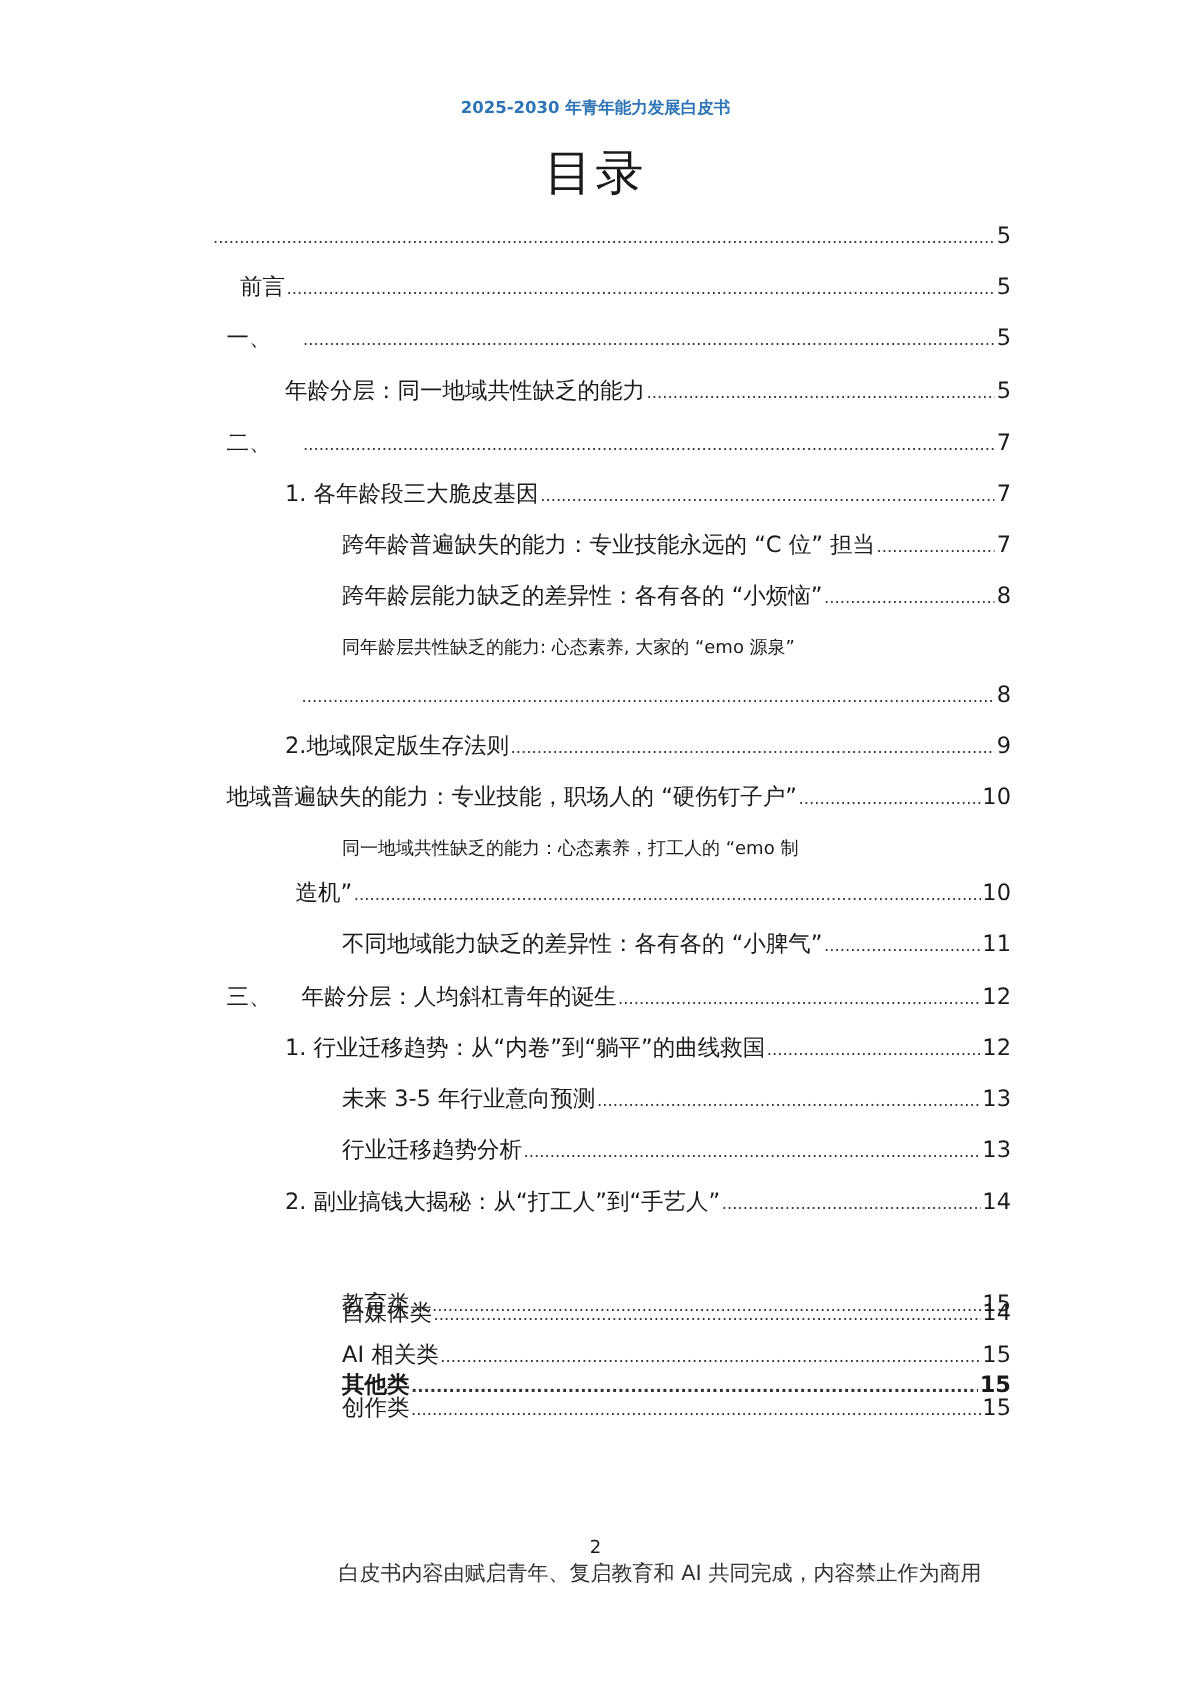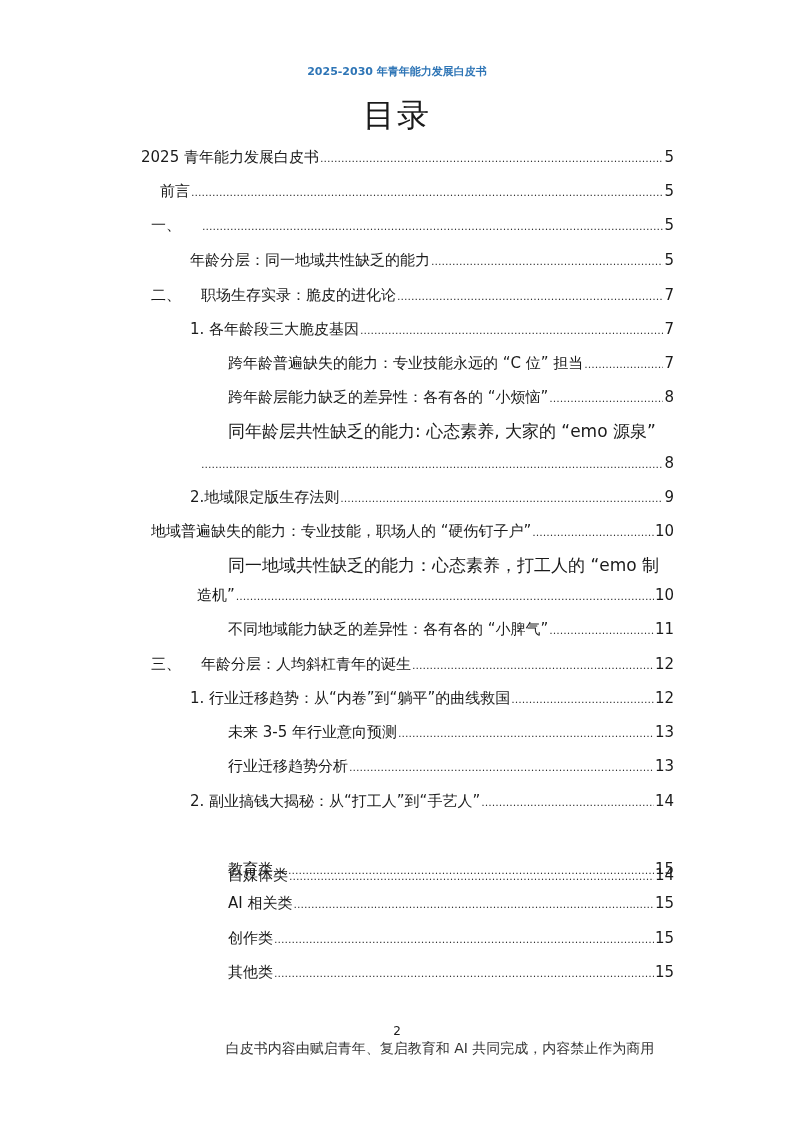--- a/index.html
+++ b/index.html
@@ -9,54 +9,52 @@
             font-size: 11px; font-weight: bold; color: #2e75b6; }
   .title { position: absolute; top: 94px; left: 0; width: 794px; text-align: center;
            font-size: 32px; font-family: "DejaVu Serif", serif; color: #1a1a1a; letter-spacing: 2px; }
   .toc { position: absolute; left: 0; top: 0; width: 794px; }
   .row { position: absolute; display: flex; align-items: baseline; font-size: 15px; height: 22px; line-height: 22px; }
   .row .label { white-space: nowrap; }
   .row .num { white-space: nowrap; margin-right: 6px; }
   .row .dots { flex: 1; overflow: hidden; white-space: nowrap; color: #333; letter-spacing: 0px; margin: 0 1px; }
   .row .dots::after { content: "............................................................................................................................................................................................................................................................"; font-size: 11px; }
   .row .page { white-space: nowrap; }
-  .plain { position: absolute; font-size: 17px; line-height: 22px; white-space: nowrap; }
+  .plain { position: absolute; font-size: 12px; line-height: 22px; white-space: nowrap; }
   .footer-page { position: absolute; top: 1024px; left: 0; width: 794px; text-align: center; font-size: 12px; }
   .footer-note { position: absolute; top: 1040px; left: 0; width: 794px; text-align: center; font-size: 14px; color: #333; margin-left: 43px; }
 </style>
 </head>
 <body>
 
 <div class="header">2025-2030 年青年能力发展白皮书</div>
 <div class="title">目录</div>
 
 <div class="toc">
   <div class="row" style="top:146px; left:141px; width:533px;">
-    <span class="label">2025 青年能力发展白皮书</span>
     <span class="dots"></span>
     <span class="page">5</span>
   </div>
   <div class="row" style="top:180px; left:160px; width:514px;">
     <span class="label">前言</span>
     <span class="dots"></span>
     <span class="page">5</span>
   </div>
   <div class="row" style="top:214px; left:151px; width:523px;">
     <span class="num" style="width:44px;">一、</span>
     <span class="dots"></span>
     <span class="page">5</span>
   </div>
   <div class="row" style="top:249px; left:190px; width:484px;">
     <span class="label">年龄分层：同一地域共性缺乏的能力</span>
     <span class="dots"></span>
     <span class="page">5</span>
   </div>
   <div class="row" style="top:284px; left:151px; width:523px;">
     <span class="num" style="width:44px;">二、</span>
-    <span class="label">职场生存实录：脆皮的进化论</span>
     <span class="dots"></span>
     <span class="page">7</span>
   </div>
   <div class="row" style="top:318px; left:190px; width:484px;">
     <span class="label">1. 各年龄段三大脆皮基因</span>
     <span class="dots"></span>
     <span class="page">7</span>
   </div>
   <div class="row" style="top:352px; left:228px; width:446px;">
     <span class="label">跨年龄普遍缺失的能力：专业技能永远的 “C 位” 担当</span>
@@ -133,21 +131,21 @@
   <div class="row" style="top:892px; left:228px; width:446px;">
     <span class="label">AI 相关类</span>
     <span class="dots"></span>
     <span class="page">15</span>
   </div>
   <div class="row" style="top:927px; left:228px; width:446px;">
     <span class="label">创作类</span>
     <span class="dots"></span>
     <span class="page">15</span>
   </div>
-  <div class="row" style="top:961px; left:228px; width:446px;">
+  <div class="row" style="top:912px; left:228px; width:446px;font-weight:bold;">
     <span class="label">其他类</span>
     <span class="dots"></span>
     <span class="page">15</span>
   </div>
 </div>
 
 <div class="footer-page">2</div>
 <div class="footer-note">白皮书内容由赋启青年、复启教育和 AI 共同完成，内容禁止作为商用</div>
 
 </body></html>

